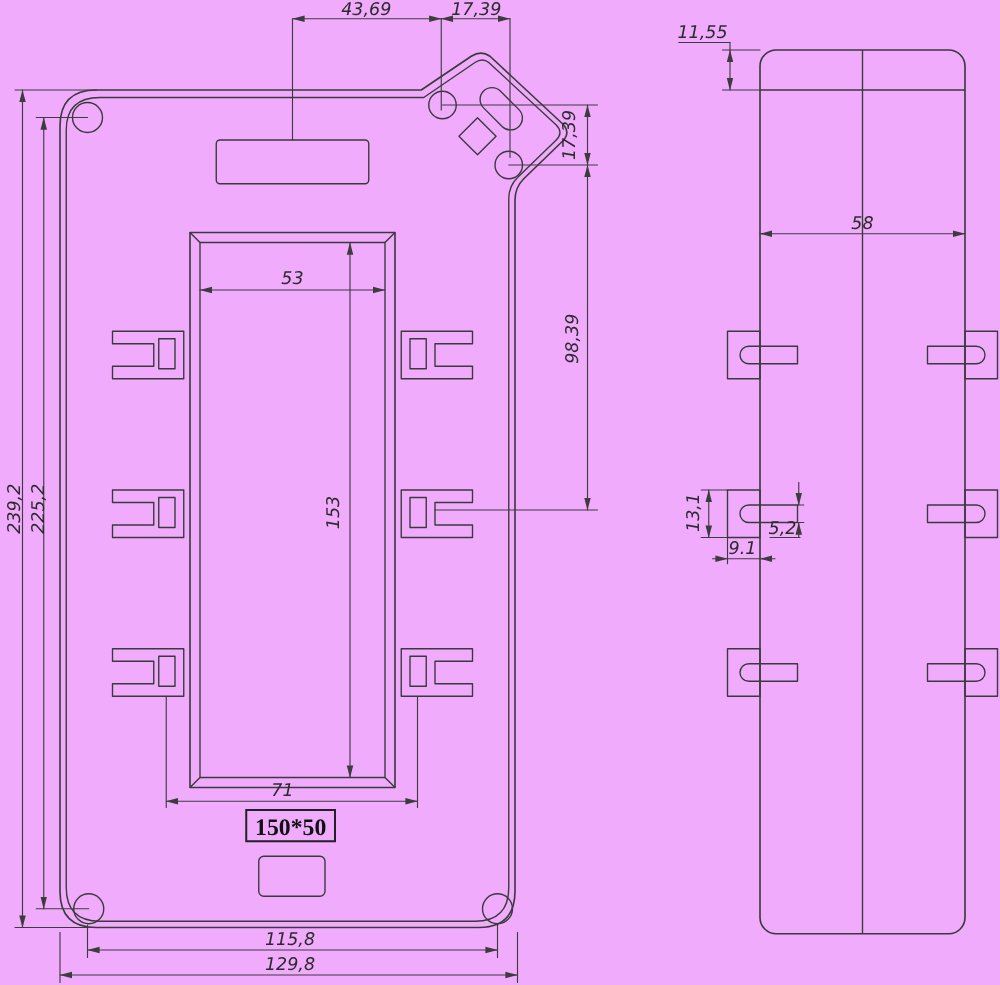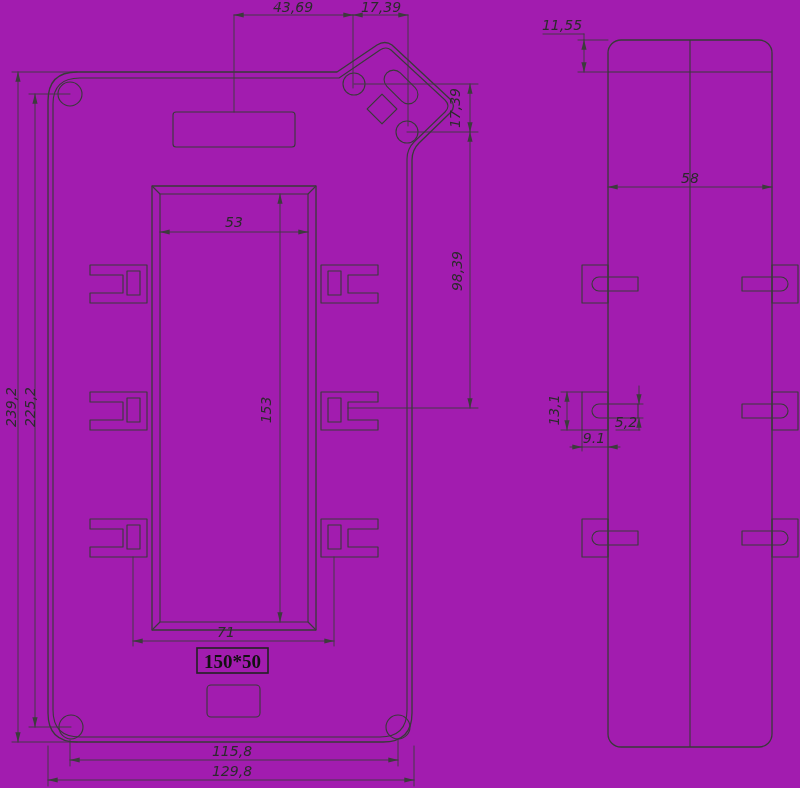--- a/index.html
+++ b/index.html
@@ -1,16 +1,16 @@
 <!DOCTYPE html>
 <html><head>
 <meta charset="utf-8">
 <style>
   html,body{margin:0;padding:0;background:#ffffff;}
-  .stage{width:800px;height:788px;background:#a21caf;position:relative;overflow:hidden;}
+  .stage{width:800px;height:788px;background:#f0abfc;position:relative;overflow:hidden;}
   svg{display:block;}
   .part{fill:none;stroke:#3a3a3a;stroke-width:1.3;stroke-linejoin:round;stroke-linecap:round;}
   .part-thin{fill:none;stroke:#3a3a3a;stroke-width:1.1;stroke-linejoin:round;}
   .dim{fill:none;stroke:#3c3c3c;stroke-width:0.9;stroke-linecap:round;}
   .dimtext{font-family:"DejaVu Sans",sans-serif;font-style:italic;font-size:14px;fill:#2b2b2b;text-anchor:middle;}
   .sizetext{font-family:"Liberation Serif",serif;font-weight:bold;font-size:19px;fill:#111;text-anchor:middle;}
   .sizebox{fill:none;stroke:#222;stroke-width:1.6;}
 </style>
 </head>
 <body>

